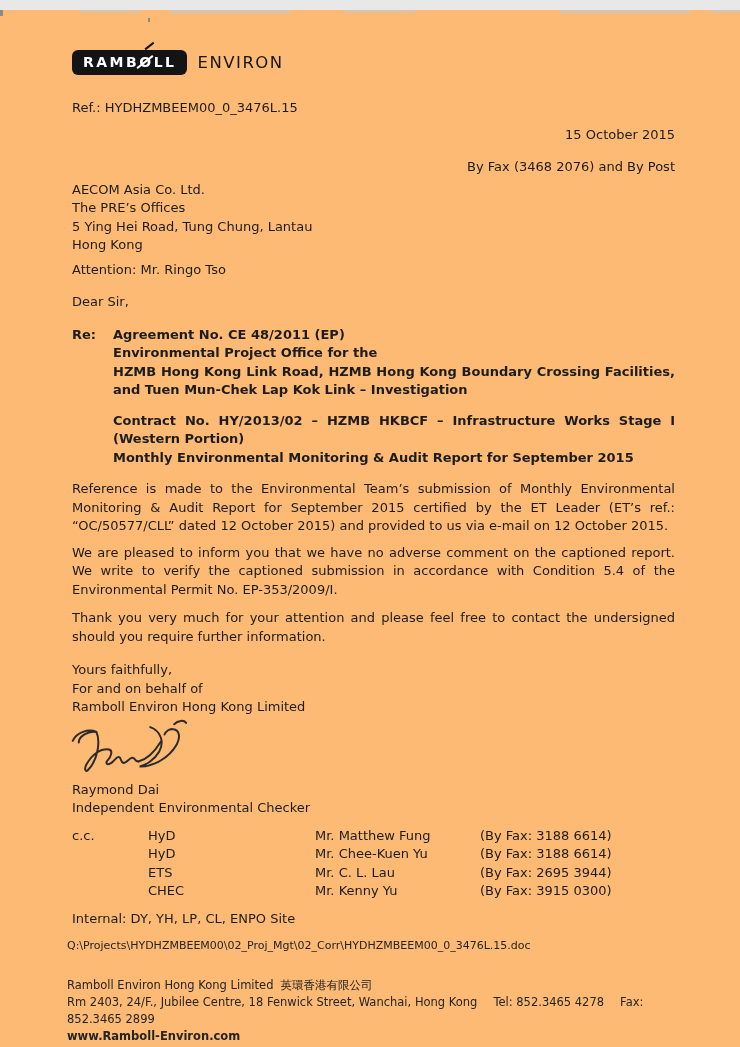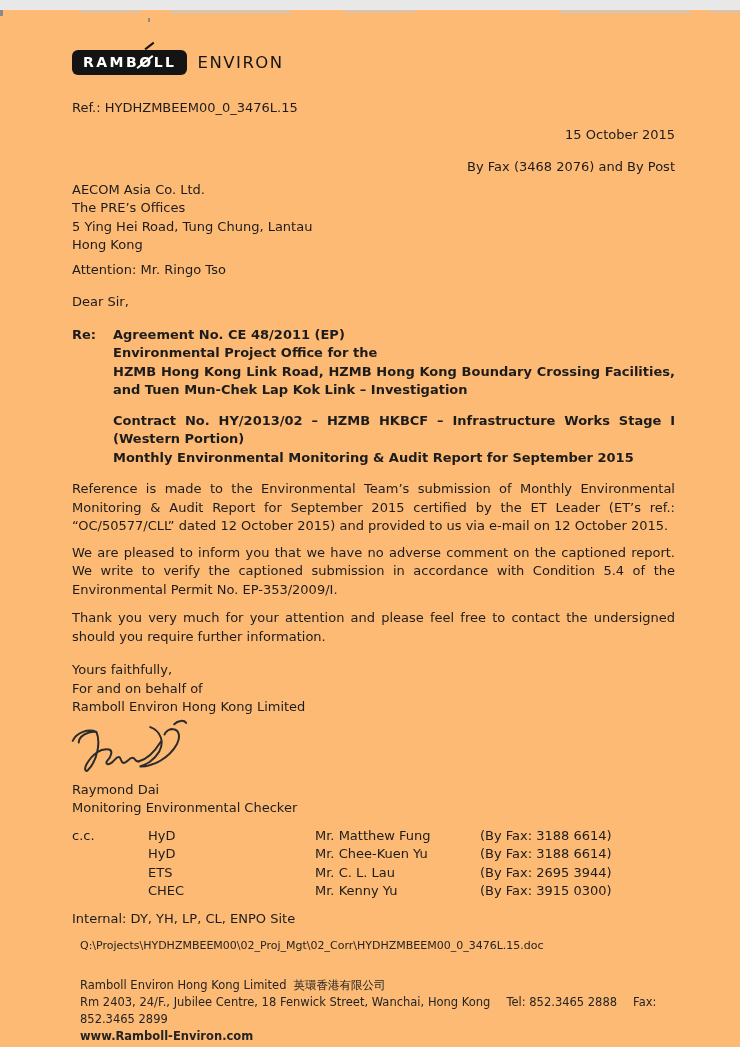--- a/index.html
+++ b/index.html
@@ -65,21 +65,21 @@
   .closing{margin-top:15px;}
 
   .signature{margin-top:2px;margin-left:-4px;}
   .signature svg{display:block;transform:rotate(-2deg);}
   .signer{margin-top:4px;}
 
   .cc{margin-top:9px;}
   .cc-row{display:grid;grid-template-columns:76px 167px 165px 1fr;}
   .internal{margin-top:9px;}
 
-  .doc-footer{position:absolute;left:80px;right:40px;top:928px;}
+  .doc-footer{position:absolute;left:67px;right:40px;top:928px;}
   .file-path{font-size:11px;line-height:15px;color:#242424;}
   .company-block{margin-top:24px;font-size:11.5px;line-height:17px;color:#242424;}
   .company-zh{margin-left:7px;font-family:sans-serif;}
   .tel-span{margin-left:16px;}
   .fax-span{margin-left:16px;}
   .website{font-weight:700;}
 </style>
 </head>
 <body>
 
@@ -151,21 +151,21 @@
           <path d="M29,11 C33,21 29,40 19,49 C17,51 15,48 18,43 C24,33 33,27 41,29 C45,30 43,36 39,40 C37,42 38,45 42,43 C46,41 48,36 51,37 C53,38 52,42 55,43 C58,43 61,38 64,38 C67,38 66,42 70,42"></path>
           <path d="M70,42 C79,40 87,32 93,23"></path>
           <path d="M83,8 C93,12 97,23 91,33 C86,41 77,46 71,47 C85,48 101,39 109,26 C113,19 112,12 106,11 C102,10 98,13 97,16"></path>
           <path d="M107,6 C111,2 117,2 119,5"></path>
         </g>
       </svg>
     </div>
 
     <div class="signer">
       <div class="line">Raymond Dai</div>
-      <div class="line">Monitoring Environmental Checker</div>
+      <div class="line">Independent Environmental Checker</div>
     </div>
 
     <div class="cc">
       <div class="cc-row">
         <div class="line">c.c.</div>
         <div class="line">HyD</div>
         <div class="line">Mr. Matthew Fung</div>
         <div class="line">(By Fax: 3188 6614)</div>
       </div>
       <div class="cc-row">
@@ -192,19 +192,19 @@
 
   </div>
 
   <div class="doc-footer">
     <div class="file-path">Q:\Projects\HYDHZMBEEM00\02_Proj_Mgt\02_Corr\HYDHZMBEEM00_0_3476L.15.doc</div>
     <div class="company-block">
       <div>
         <span>Ramboll Environ Hong Kong Limited</span><span class="company-zh">英環香港有限公司</span>
       </div>
       <div>
-        <span>Rm 2403, 24/F., Jubilee Centre, 18 Fenwick Street, Wanchai, Hong Kong</span><span class="tel-span">Tel: 852.3465 2888</span><span class="fax-span">Fax: 852.3465 2899</span>
+        <span>Rm 2403, 24/F., Jubilee Centre, 18 Fenwick Street, Wanchai, Hong Kong</span><span class="tel-span">Tel: 852.3465 4278</span><span class="fax-span">Fax: 852.3465 2899</span>
       </div>
       <div class="website">www.Ramboll-Environ.com</div>
     </div>
   </div>
 
 </div>
 
 </body></html>

